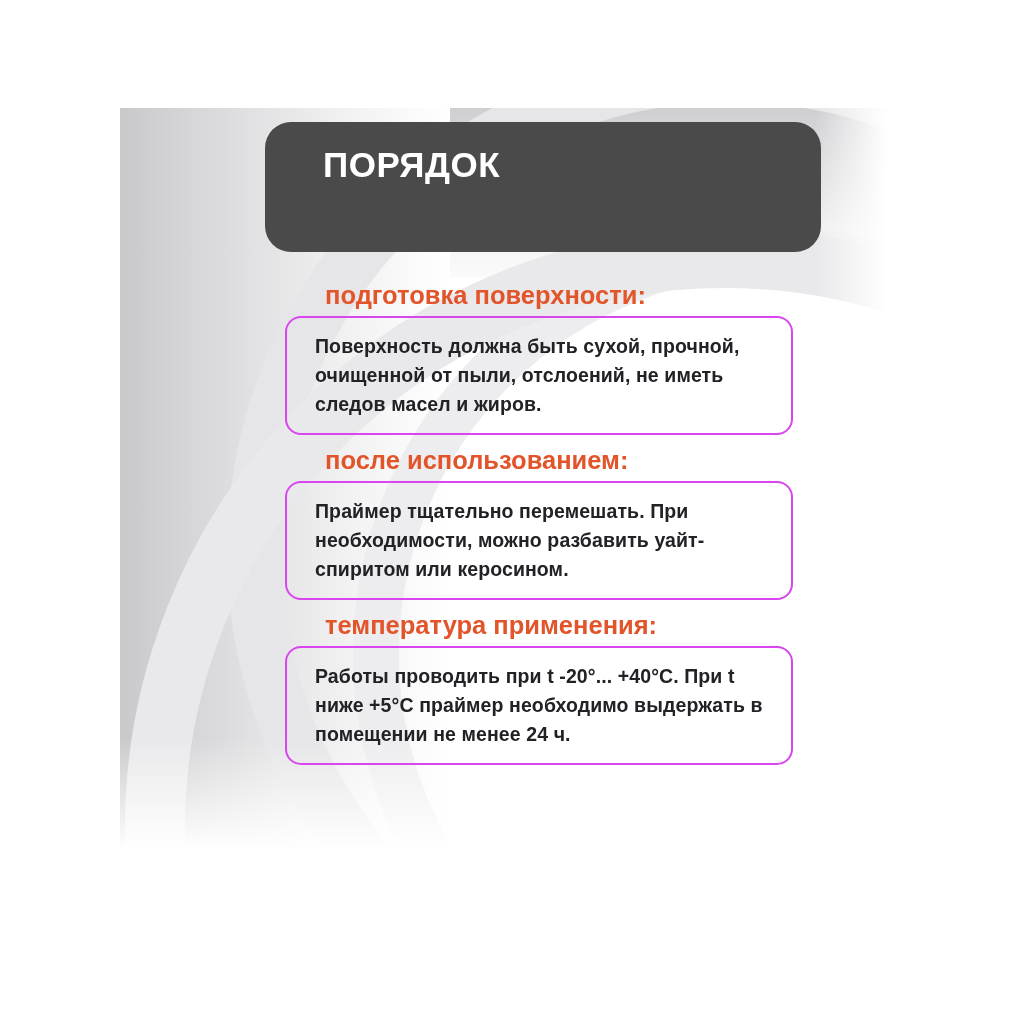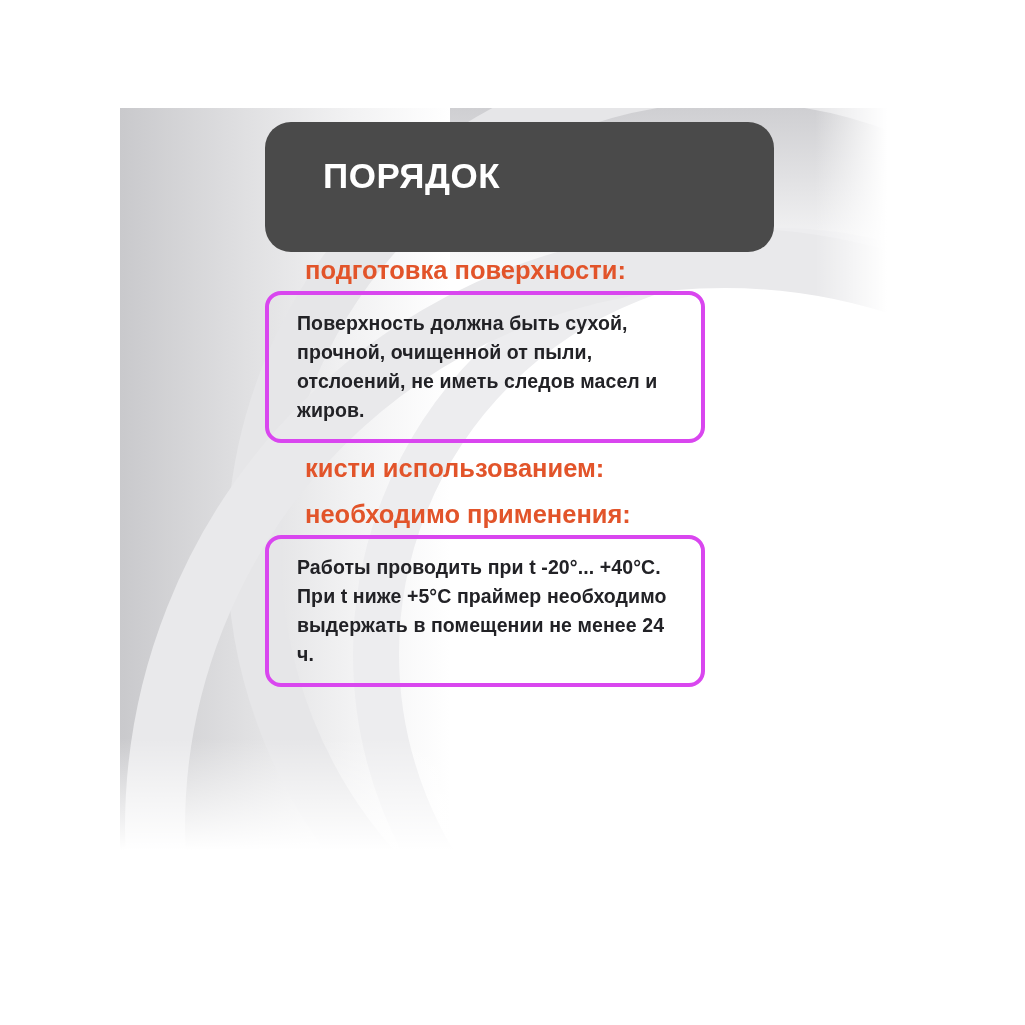--- a/index.html
+++ b/index.html
@@ -81,57 +81,58 @@
     right: 0; top: 0; bottom: 0;
     width: 90px;
     background: linear-gradient(90deg, rgba(255,255,255,0) 0%, #ffffff 80%);
   }
 
   
   .title-plate {
     position: absolute;
     left: 145px;
     top: 14px;
-    width: 509px;
+    width: 556px;
     height: 130px;
     background: #4a4a4a;
     border-radius: 26px;
     box-sizing: border-box;
-    padding: 32px 0 0 58px;
+    padding: 21px 0 0 58px;
   }
   .title-plate .line {
     color: #ffffff;
     font-size: 35px;
     font-weight: bold;
     letter-spacing: 0.5px;
     line-height: 44px;
     text-transform: uppercase;
   }
 
   
   .content {
     position: absolute;
     left: 0;
-    top: 139px;
+    top: 164px;
     width: 785px;
+    padding-left: 20px;
   }
 
   .sec-head {
     color: #e2542a;
     font-size: 25.5px;
     font-weight: bold;
     margin: 0 0 0 185px;
     padding: 8px 0 6px 0;
     line-height: 30px;
   }
 
   .sec-box {
     margin: 0 0 0 145px;
-    width: 440px;
-    border: 4px solid #d946ef;
+    width: 508px;
+    border: 2px solid #d946ef;
     border-radius: 16px;
     box-sizing: border-box;
     padding: 14px 18px 14px 28px;
     background: transparent;
   }
   .sec-box p {
     margin: 0;
     color: #222226;
     font-size: 19.5px;
     font-weight: bold;
@@ -164,28 +165,31 @@
     <div class="content">
 
       <div class="blk">
         <div class="sec-head">подготовка поверхности:</div>
         <div class="sec-box">
           <p>Поверхность должна быть сухой, прочной, очищенной от пыли, отслоений, не иметь следов масел и жиров.</p>
         </div>
       </div>
 
       <div class="blk">
-        <div class="sec-head">кисти использованием:</div>
+        <div class="sec-head">после использованием:</div>
+        <div class="sec-box">
+          <p>Праймер тщательно перемешать. При необходимости, можно разбавить уайт-спиритом или керосином.</p>
+        </div>
       </div>
 
       <div class="blk">
       </div>
 
       <div class="blk">
-        <div class="sec-head">необходимо применения:</div>
+        <div class="sec-head">температура применения:</div>
         <div class="sec-box">
           <p>Работы проводить при t -20°... +40°С. При t ниже +5°С праймер необходимо выдержать в помещении не менее 24 ч.</p>
         </div>
       </div>
 
     </div>
   </div>
 </div>
 
 </body></html>

